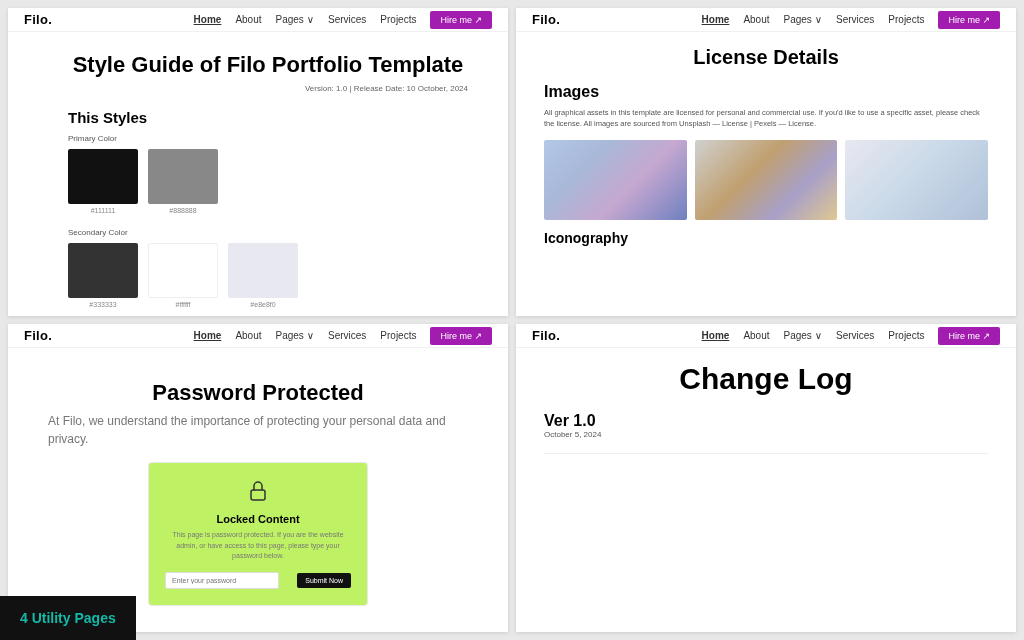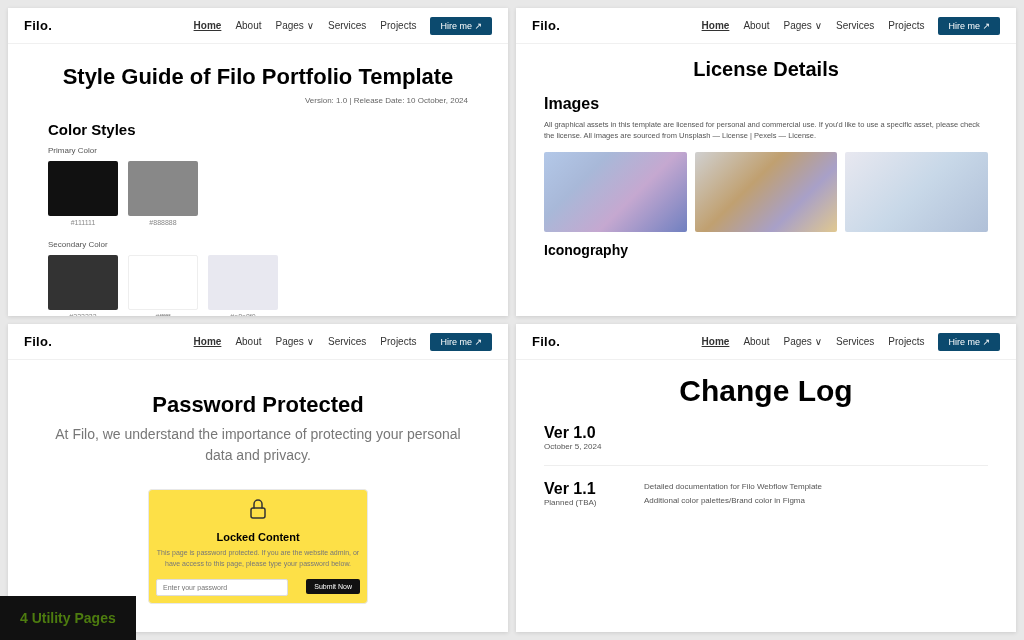--- a/index.html
+++ b/index.html
@@ -21,53 +21,54 @@
       overflow: hidden;
       position: relative;
       box-shadow: 0 1px 4px rgba(0,0,0,0.12);
     }
 
     
     .nav {
       display: flex;
       align-items: center;
       padding: 0 16px;
-      height: 36px;
+      height: 24px;
       border-bottom: 1px solid #f0f0f0;
     }
     .nav-logo {
       font-size: 13px;
       font-weight: 700;
       letter-spacing: 0.02em;
     }
     .nav-links {
       display: flex;
       gap: 14px;
       margin-left: auto;
       margin-right: 14px;
       font-size: 10px;
       color: #333;
     }
     .nav-links span { cursor: pointer; }
     .nav-links .active { font-weight: 600; text-decoration: underline; }
     .nav-btn {
-      background: #0c4a6e;
+      background: #a21caf;
       color: #fff;
       font-size: 9px;
       padding: 4px 10px;
       border-radius: 2px;
       display: flex;
       align-items: center;
       gap: 4px;
     }
 
     
     .panel1-content {
       padding: 20px 40px;
       overflow: hidden;
+      margin-left: 20px;
     }
     .panel1-title {
       font-size: 22px;
       font-weight: 800;
       text-align: center;
       line-height: 1.2;
       margin-bottom: 6px;
     }
     .panel1-version {
       font-size: 8px;
@@ -157,31 +158,31 @@
       overflow: hidden;
     }
     .panel3-title {
       font-size: 22px;
       font-weight: 800;
       text-align: center;
       margin-bottom: 6px;
       margin-top: 16px;
     }
     .panel3-subtitle {
-      font-size: 14px;
+      font-size: 12px;
       color: #777;
-      text-align: center;
+      text-align: left;
       line-height: 1.5;
-      margin-bottom: 23px;
+      margin-bottom: 14px;
     }
     .locked-box {
-      background: #fde047;
+      background: #bef264;
       border: 1px solid #e8e8e8;
       border-radius: 4px;
-      padding: 7px;
+      padding: 16px;
       margin: 0 auto;
       max-width: 220px;
       text-align: center;
     }
     .lock-icon-wrap {
       margin-bottom: 6px;
     }
     .locked-title {
       font-size: 11px;
       font-weight: 600;
@@ -189,21 +190,21 @@
     }
     .locked-desc {
       font-size: 7px;
       color: #777;
       line-height: 1.5;
       margin-bottom: 10px;
     }
     .password-row {
       display: flex;
       gap: 18px;
-      align-items: flex-start;
+      align-items: center;
     }
     .password-input {
       flex: 1;
       border: 1px solid #ddd;
       border-radius: 2px;
       padding: 4px 6px;
       font-size: 7px;
       color: #aaa;
       background: #fff;
     }
@@ -257,21 +258,21 @@
       background: #eee;
       margin-bottom: 14px;
     }
 
     
     .bottom-badge {
       position: absolute;
       bottom: 0;
       left: 0;
       background: #111;
-      color: #4d7c0f;
+      color: #14b8a6;
       padding: 14px 20px;
       font-size: 14px;
       font-weight: 600;
       z-index: 100;
     }
   </style>
 </head>
 <body>
 
 <div class="panel">
@@ -284,21 +285,21 @@
       <span>Services</span>
       <span>Projects</span>
     </div>
     <div class="nav-btn">
       <span>Hire me ↗</span>
     </div>
   </div>
   <div class="panel1-content">
     <div class="panel1-title">Style Guide of Filo Portfolio Template</div>
     <div class="panel1-version">Version: 1.0 | Release Date: 10 October, 2024</div>
-    <div class="color-styles-title">Color Styles</div>
+    <div class="color-styles-title">This Styles</div>
     <div class="color-label">Primary Color</div>
     <div class="color-swatches">
       <div>
         <div class="swatch" style="background:#111111;"></div>
         <div class="swatch-label">#111111</div>
       </div>
       <div>
         <div class="swatch" style="background:#888888;"></div>
         <div class="swatch-label">#888888</div>
       </div>
@@ -400,28 +401,18 @@
   </div>
   <div class="panel4-content">
     <div class="panel4-title">Change Log</div>
     <div class="changelog-entry">
       <div class="changelog-version">
         <div class="version-num">Ver 1.0</div>
         <div class="version-date">October 5, 2024</div>
       </div>
     </div>
     <div class="changelog-divider"></div>
-    <div class="changelog-entry">
-      <div class="changelog-version">
-        <div class="version-num">Ver 1.1</div>
-        <div class="version-date">Planned (TBA)</div>
-      </div>
-      <div class="changelog-items">
-        <div>Detailed documentation for Filo Webflow Template</div>
-        <div>Additional color palettes/Brand color in Figma</div>
-      </div>
-    </div>
   </div>
 </div>
 
 <div class="bottom-badge">
   <span>4 Utility Pages</span>
 </div>
 
 </body></html>

